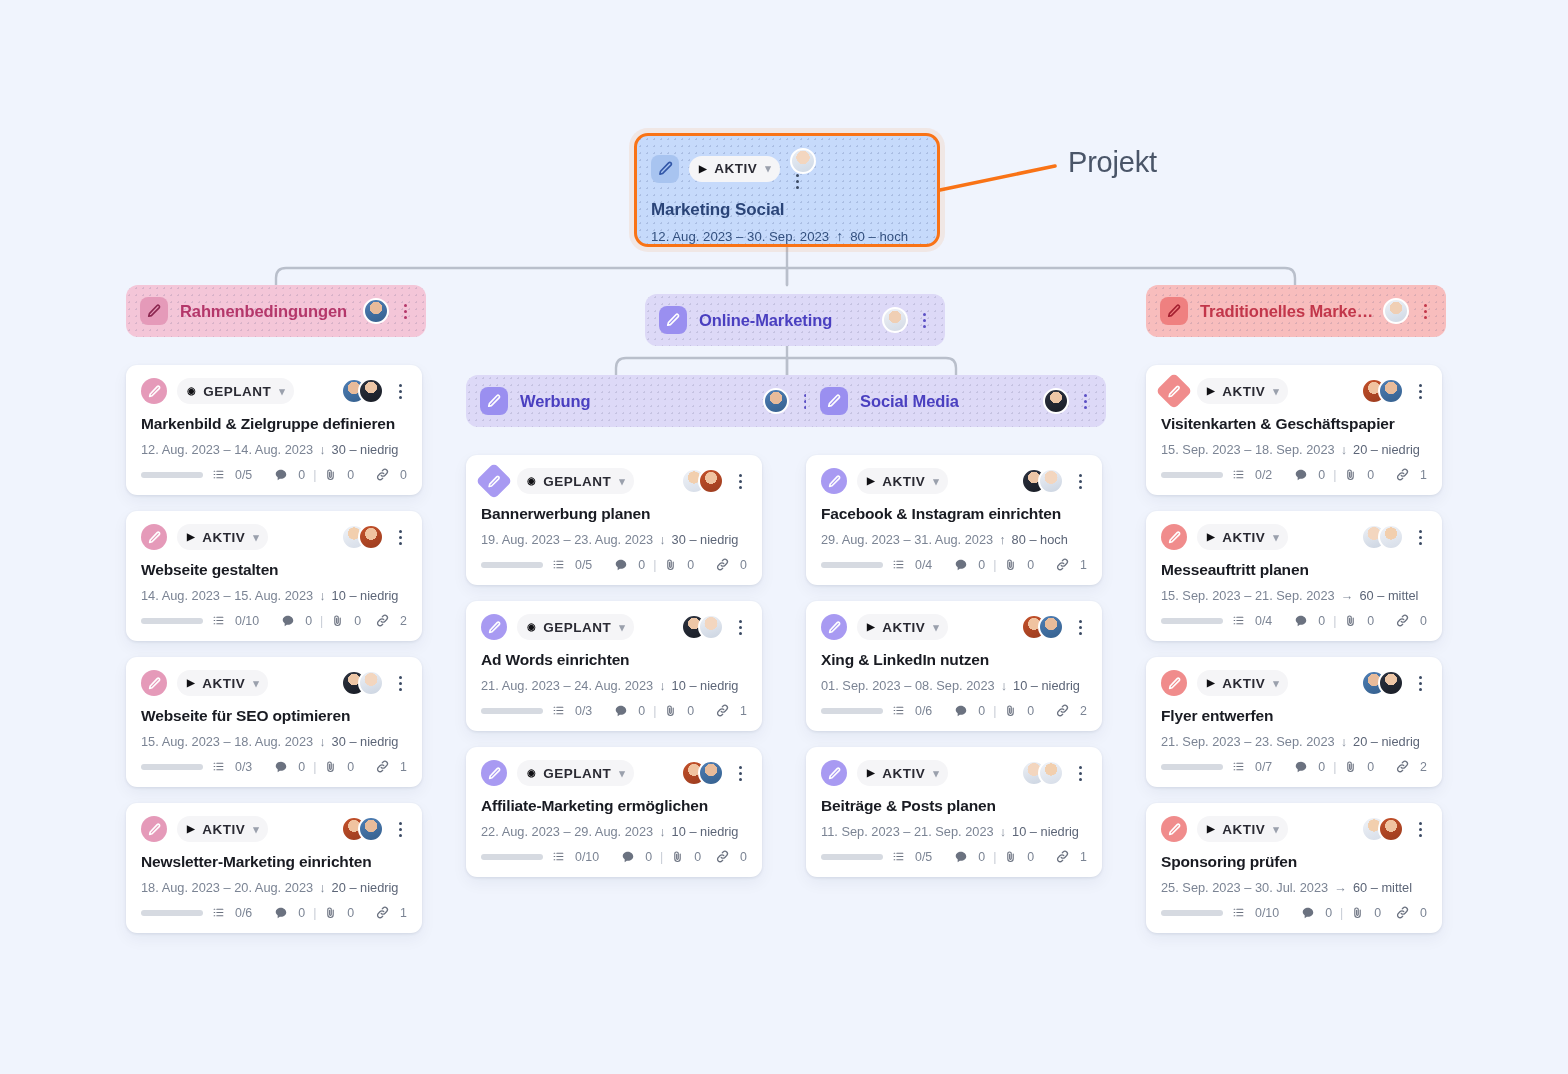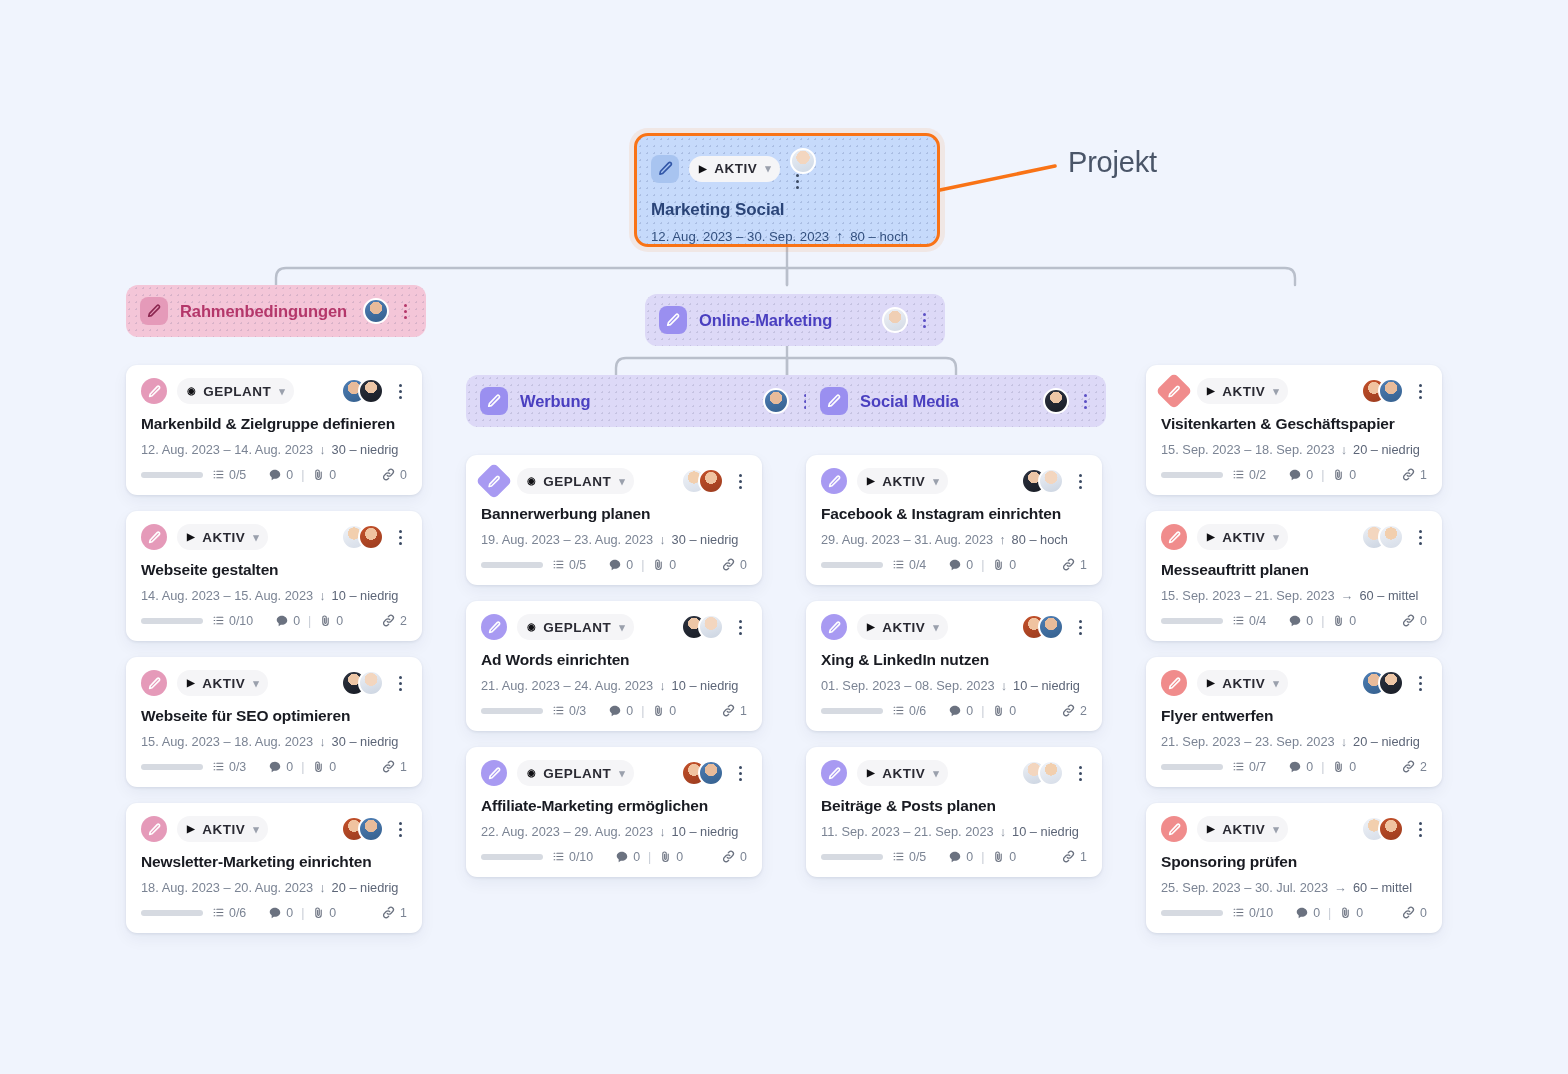--- a/index.html
+++ b/index.html
@@ -94,21 +94,21 @@
     margin-top: 11px; font-size: 15.5px; font-weight: bold; color: #191b22; letter-spacing: -.15px;
   }
   .card .cmeta {
     margin-top: 9px; font-size: 12.8px; color: #7b8494; display: flex; align-items: flex-start; gap: 6px;
   }
   .card .cmeta .pri { color: #5c6577; }
   .card .cfoot {
     margin-top: 10px; display: flex; align-items: center; font-size: 12.4px; color: #7b8494;
   }
   .bar { width: 62px; height: 6px; border-radius: 3px; background: #d6dae1; flex: 0 0 auto; }
-  .cfoot .grp { display: flex; align-items: center; gap: 4px; justify-content: space-between; }
+  .cfoot .grp { display: flex; align-items: center; gap: 10px; justify-content: space-between; }
   .cfoot .g-check { margin-left: 9px; }
   .cfoot .g-comment { margin-left: 22px; }
   .cfoot .sep { margin: 0 8px; color: #c7ccd5; }
   .cfoot .g-link { margin-left: auto; }
   .cfoot svg { display: block; }
 
   
   #annot-label {
     position: absolute; left: 1068px; top: 146px;
     font-size: 29px; color: #4a5568; letter-spacing: -.2px;
@@ -191,20 +191,36 @@
     <div class="right">
       <div class="avatar" style="background:radial-gradient(circle at 50% 36%, #f0cfb4 0 34%, transparent 35%), linear-gradient(160deg,#eef1f6,#d3dae5)"></div>
       <div class="kebab vk">
           <i></i>
           <i></i>
           <i></i>
         </div>
     </div>
   </div>
 
+  <div class="node" style="left:1146px; top:285px; width:300px; height:52px; background-color:#f8bdbd;">
+    <div class="edit" style="background:#ef8080;">
+      <svg width="14" height="14" viewBox="0 0 24 24" fill="none" stroke="#a52030" stroke-width="2.8" stroke-linecap="round" stroke-linejoin="round">
+          <path d="M17 3a2.6 2.6 0 0 1 3.7 3.7L7.5 19.9 3 21l1.1-4.5Z"></path>
+        </svg>
+    </div>
+    <div class="ttl" style="color:#c2364a;">Traditionelles Marke…</div>
+    <div class="right">
+      <div class="avatar" style="background:radial-gradient(circle at 50% 36%, #f0cfb4 0 34%, transparent 35%), linear-gradient(160deg,#eef1f6,#cfd8e4)"></div>
+      <div class="kebab rk">
+          <i></i>
+          <i></i>
+          <i></i>
+        </div>
+    </div>
+  </div>
 
   <div class="node" style="left:466px; top:375px; width:360px; height:52px; background-color:#ddd9f7;">
     <div class="edit" style="background:#9a8ff0;">
       <svg width="14" height="14" viewBox="0 0 24 24" fill="none" stroke="#ffffff" stroke-width="2.8" stroke-linecap="round" stroke-linejoin="round">
           <path d="M17 3a2.6 2.6 0 0 1 3.7 3.7L7.5 19.9 3 21l1.1-4.5Z"></path>
         </svg>
     </div>
     <div class="ttl" style="color:#4a3fc0;">Werbung</div>
     <div class="right">
       <div class="avatar" style="background:radial-gradient(circle at 50% 36%, #e8bb9a 0 34%, transparent 35%), linear-gradient(160deg,#4f7fb5,#35608e)"></div>

